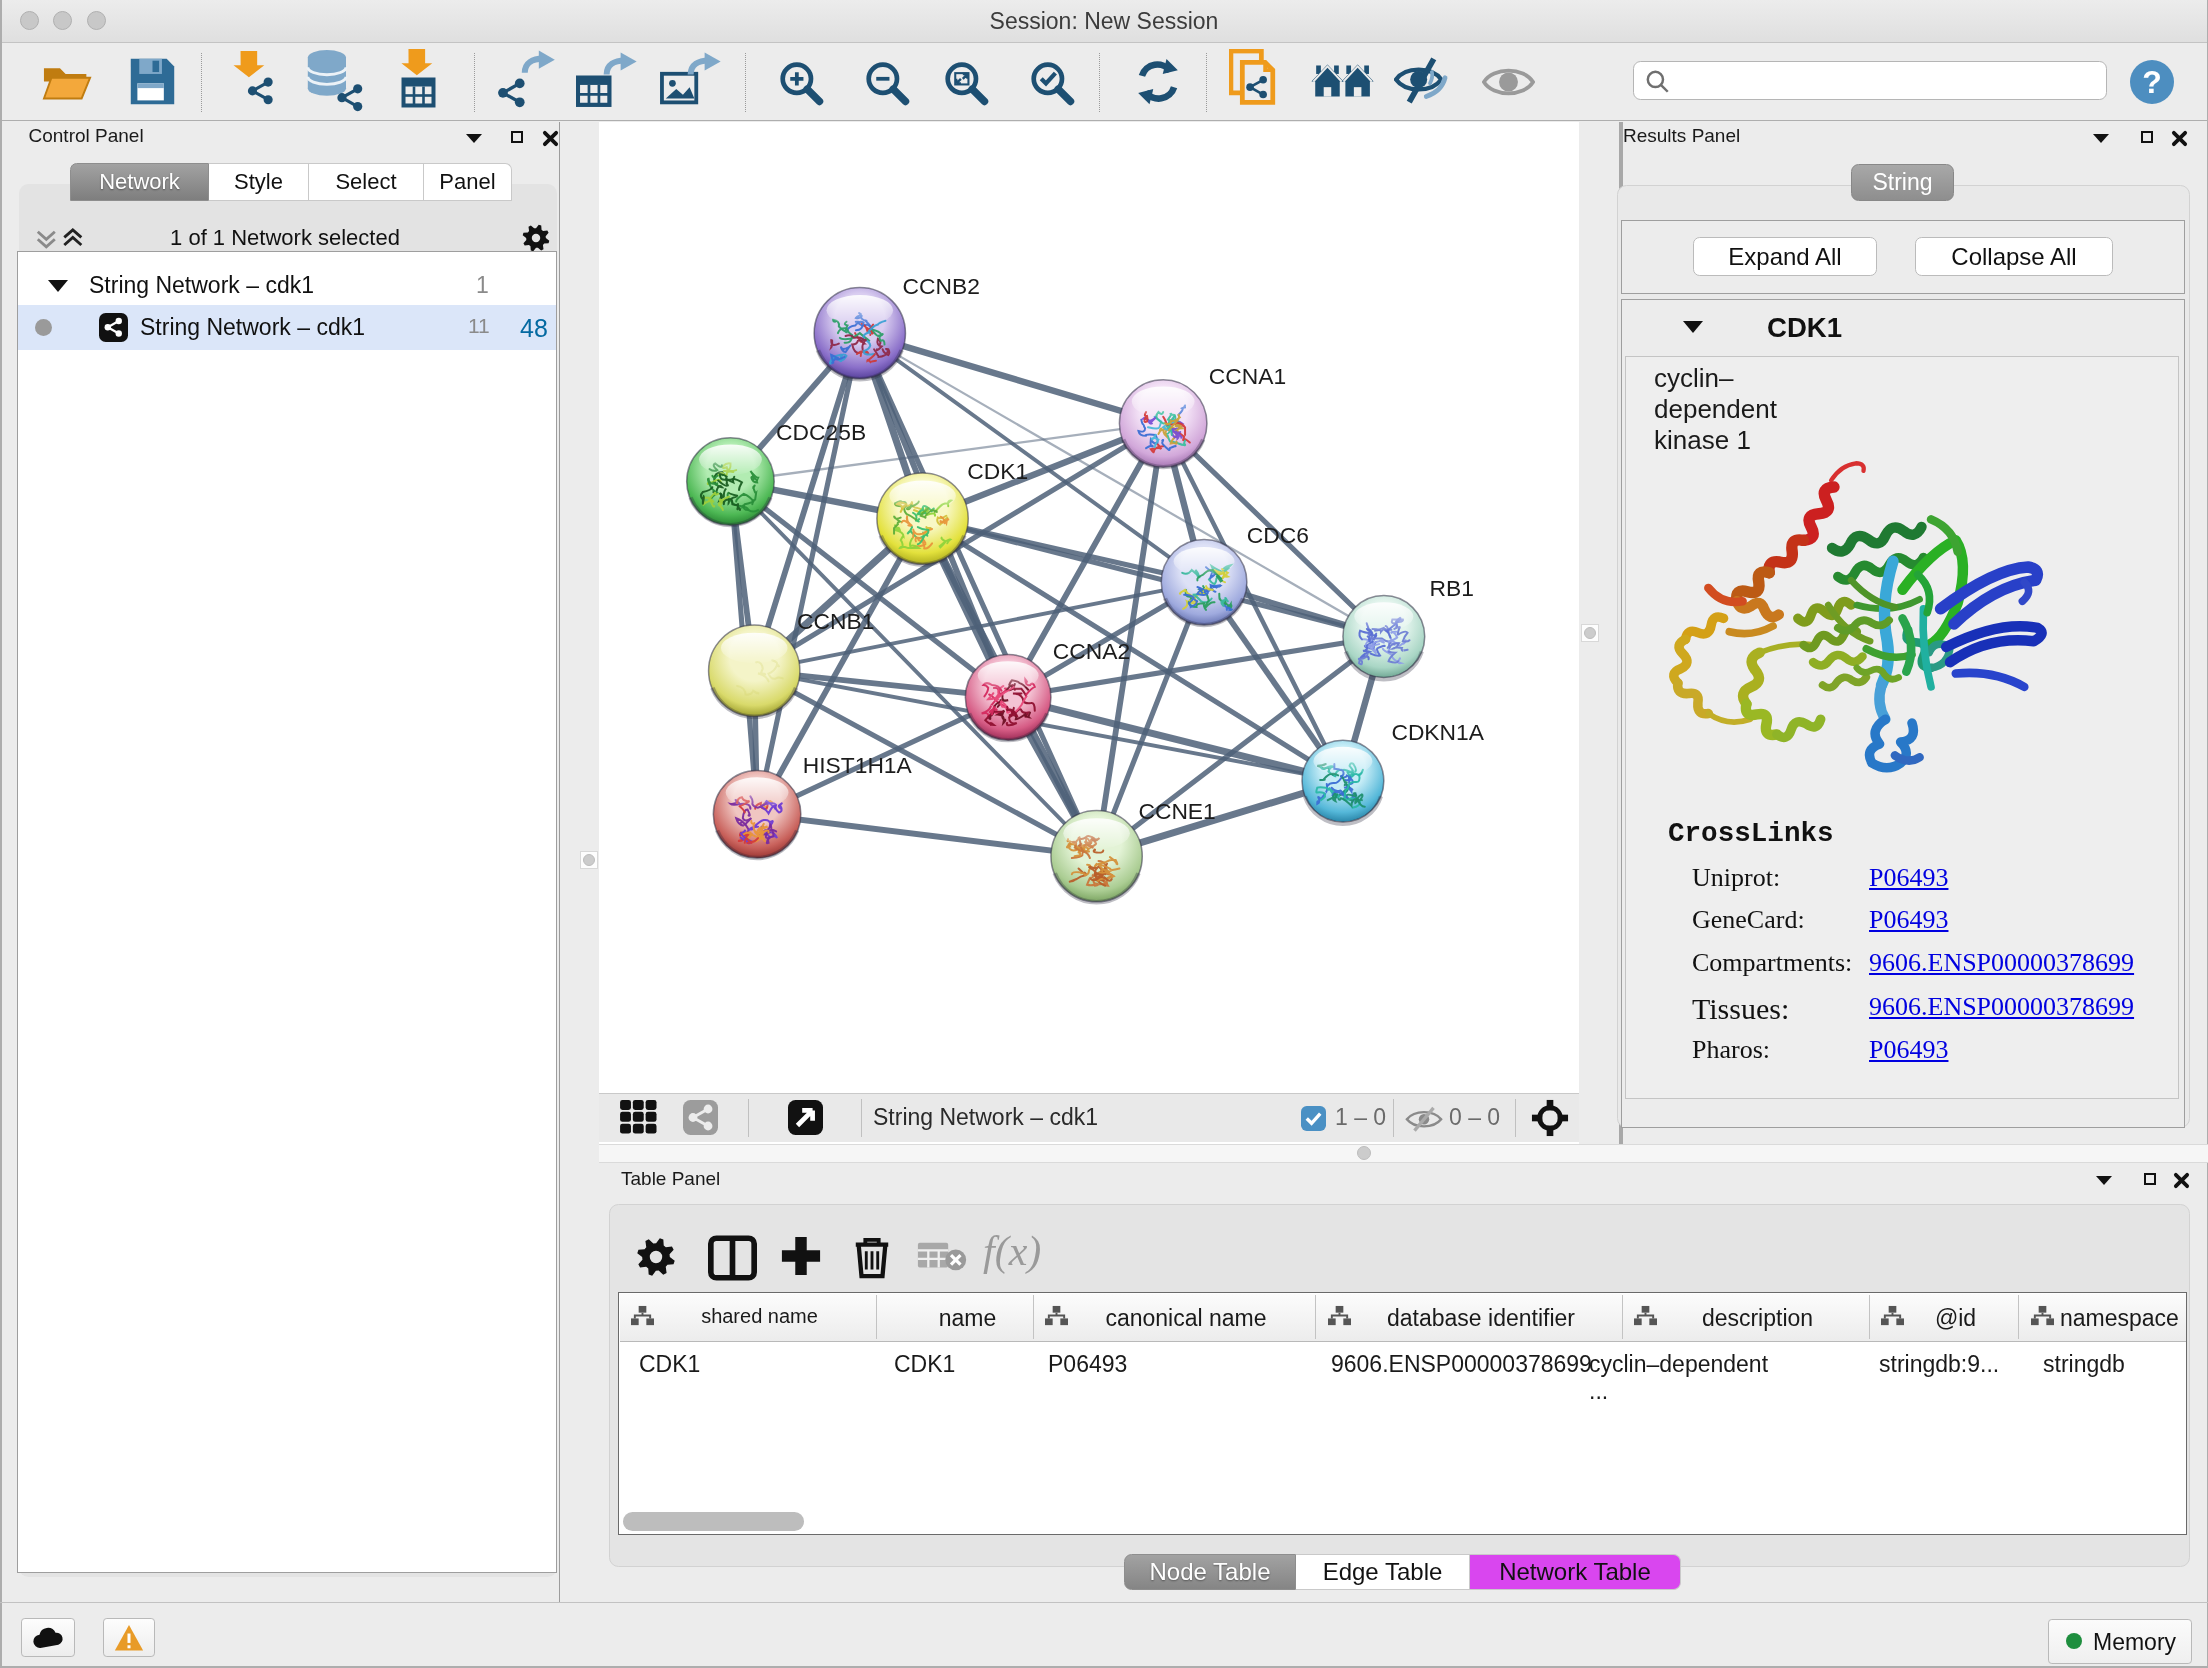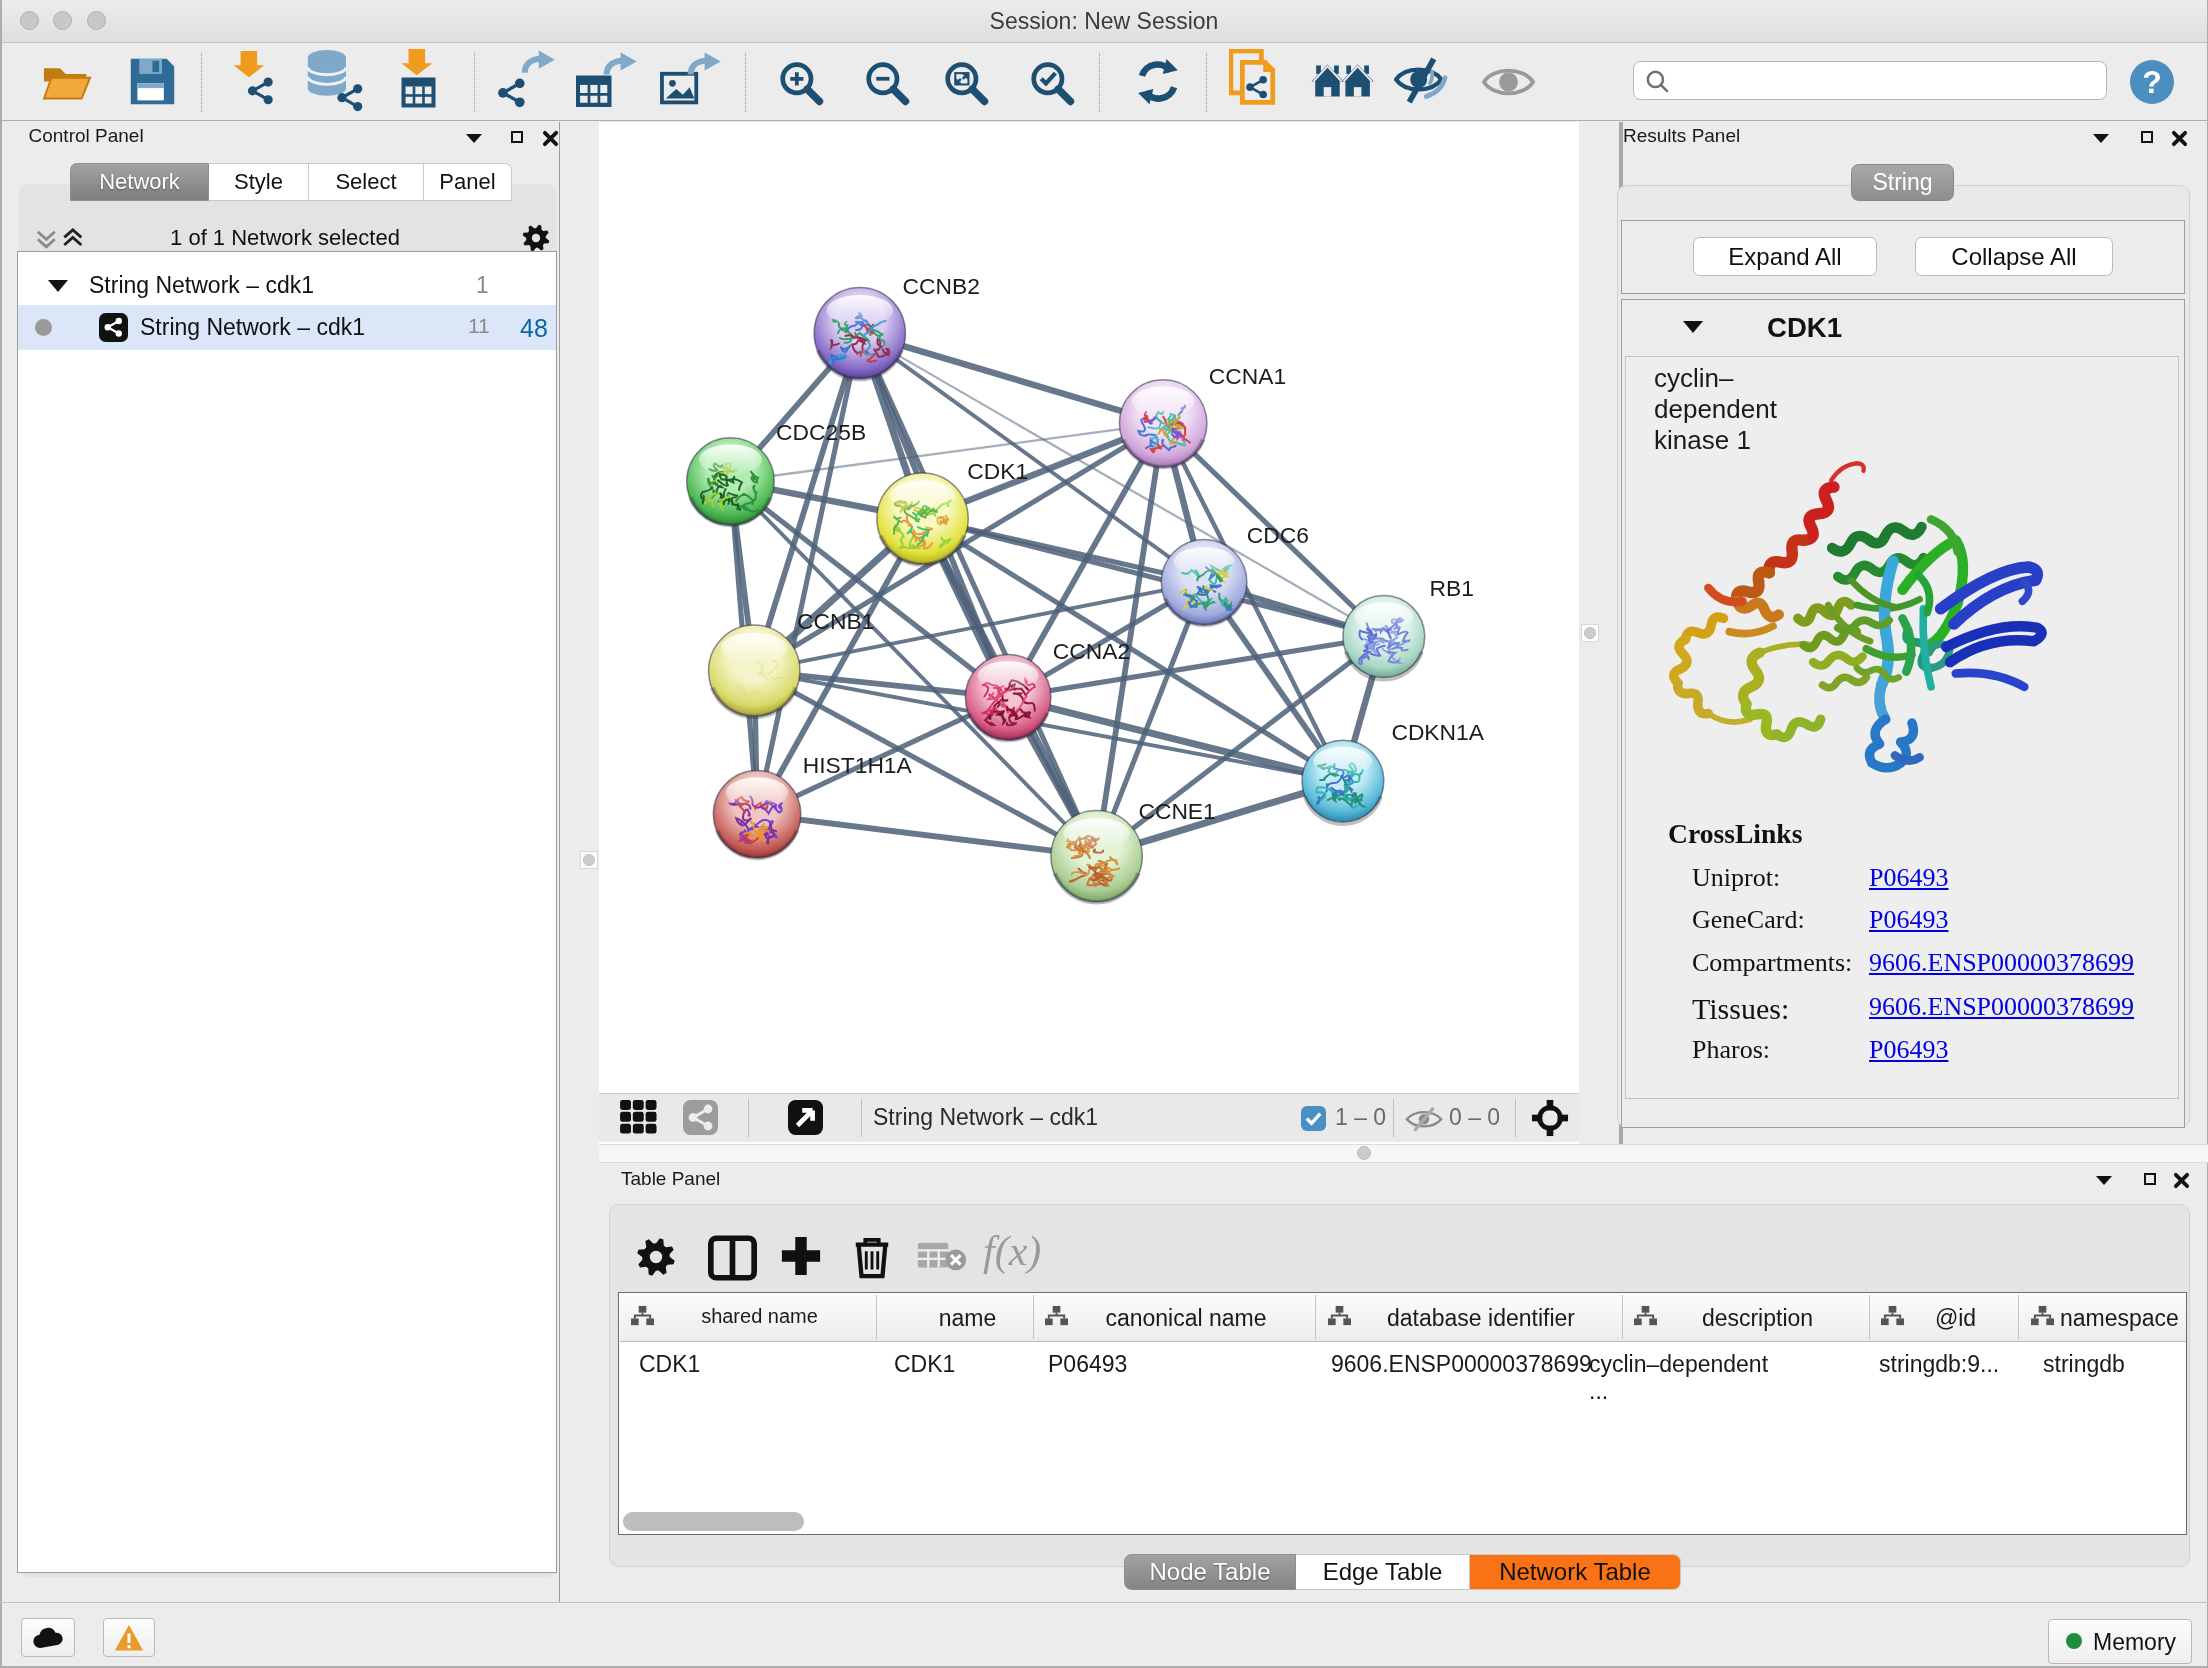--- a/index.html
+++ b/index.html
@@ -770,21 +770,21 @@
       <path d="M206,246 Q216,254 223,244 Q231,234 241,242 Q250,250 258,240" fill="none" stroke="#8fae24" stroke-width="9" stroke-linecap="round" stroke-linejoin="round"></path>
       <path d="M216,270 Q225,277 231,267 Q238,258 247,265 Q256,271 262,262" fill="none" stroke="#7fa428" stroke-width="8" stroke-linecap="round" stroke-linejoin="round"></path>
       <path d="M246,160 q22,24 46,28" fill="none" stroke="#4f9428" stroke-width="7" stroke-linecap="round" stroke-linejoin="round"></path>
       <path d="M222,186 q18,30 44,38" fill="none" stroke="#6f9c24" stroke-width="7" stroke-linecap="round" stroke-linejoin="round"></path>
       <path d="M232,210 Q242,217 250,207 Q258,198 268,205 Q278,211 286,202" fill="none" stroke="#5f9c28" stroke-width="8" stroke-linecap="round" stroke-linejoin="round"></path>
       <path d="M262,232 q26,14 48,6" fill="none" stroke="#3fa030" stroke-width="8" stroke-linecap="round" stroke-linejoin="round"></path>
       <path d="M300,200 q16,28 4,56" fill="none" stroke="#2aa44c" stroke-width="9" stroke-linecap="round" stroke-linejoin="round"></path>
       <path d="M252,252 Q258,260 267,255 Q276,250 281,259 Q287,267 296,262" fill="none" stroke="#6fa428" stroke-width="7" stroke-linecap="round" stroke-linejoin="round"></path>
       <path d="M316,154 q18,16 10,40" fill="none" stroke="#24a438" stroke-width="8" stroke-linecap="round" stroke-linejoin="round"></path>
     </svg>
-    <div class="abs" style="left:1668px;top:818px;font-family:Liberation Serif, serif;font-size:27.6px;font-weight:bold;color:#111">CrossLinks</div>
+    <div class="abs" style="left:1668px;top:818px;font-family:Liberation Mono, monospace;font-size:27.6px;font-weight:bold;color:#111">CrossLinks</div>
     <div class="abs" style="left:1692px;top:863px;font-family:'Liberation Serif',serif;font-size:26px;color:#111">Uniprot:</div>
     <div class="abs" style="left:1869px;top:863px;font-family:'Liberation Serif',serif;font-size:26px;color:#0000e0;text-decoration:underline">P06493</div>
     <div class="abs" style="left:1692px;top:905px;font-family:'Liberation Serif',serif;font-size:26px;color:#111">GeneCard:</div>
     <div class="abs" style="left:1869px;top:905px;font-family:'Liberation Serif',serif;font-size:26px;color:#0000e0;text-decoration:underline">P06493</div>
     <div class="abs" style="left:1692px;top:948px;font-family:'Liberation Serif',serif;font-size:26px;color:#111">Compartments:</div>
     <div class="abs" style="left:1869px;top:948px;font-family:'Liberation Serif',serif;font-size:26px;color:#0000e0;text-decoration:underline">9606.ENSP00000378699</div>
     <div class="abs" style="left:1692px;top:992px;font-family:'Liberation Serif',serif;font-size:30px;color:#111">Tissues:</div>
     <div class="abs" style="left:1869px;top:992px;font-family:'Liberation Serif',serif;font-size:26px;color:#0000e0;text-decoration:underline">9606.ENSP00000378699</div>
     <div class="abs" style="left:1692px;top:1035px;font-family:'Liberation Serif',serif;font-size:26px;color:#111">Pharos:</div>
     <div class="abs" style="left:1869px;top:1035px;font-family:'Liberation Serif',serif;font-size:26px;color:#0000e0;text-decoration:underline">P06493</div>
@@ -872,21 +872,21 @@
     <div class="abs" style="left:639px;top:1351px;font-size:23px;color:#1a1a1a">CDK1</div>
     <div class="abs" style="left:894px;top:1351px;font-size:23px;color:#1a1a1a">CDK1</div>
     <div class="abs" style="left:1048px;top:1351px;font-size:23px;color:#1a1a1a">P06493</div>
     <div class="abs" style="left:1331px;top:1351px;font-size:23px;color:#1a1a1a">9606.ENSP00000378699</div>
     <div class="abs" style="left:1589px;top:1351px;font-size:23px;color:#1a1a1a">cyclin–dependent ...</div>
     <div class="abs" style="left:1879px;top:1351px;font-size:23px;color:#1a1a1a">stringdb:9...</div>
     <div class="abs" style="left:2043px;top:1351px;font-size:23px;color:#1a1a1a">stringdb</div>
     <div class="abs" style="left:623px;top:1512px;width:181px;height:19px;background:#bdbdbd;border-radius:9.5px"></div>
     <div class="abs" style="left:1124px;top:1554px;width:172px;height:36px;background:linear-gradient(#a2a2a2,#858585);border:1px solid #8e8e8e;border-radius:7.6px 0 0 7.6px;color:#fff;font-size:24px;text-align:center;line-height:34px;text-shadow:0 1px 1.9px rgba(0,0,0,.4)">Node Table</div>
     <div class="abs" style="left:1296px;top:1554px;width:174px;height:36px;background:#fff;border:1px solid #c9c9c9;border-left:none;font-size:24px;text-align:center;line-height:34px;color:#111">Edge Table</div>
-    <div class="abs" style="left:1470px;top:1554px;width:211px;height:36px;background:#f97316;border:1px solid #c9c9c9;border-left:none;border-radius:0 7.6px 7.6px 0;font-size:24px;text-align:center;line-height:34px;color:#111">Network Table</div>
+    <div class="abs" style="left:1470px;top:1554px;width:211px;height:36px;background:#d946ef;border:1px solid #c9c9c9;border-left:none;border-radius:0 7.6px 7.6px 0;font-size:24px;text-align:center;line-height:34px;color:#111">Network Table</div>
     <div class="abs" style="left:0;top:1602px;width:2208px;height:1px;background:#c2c2c2"></div>
     <div class="abs" style="left:21px;top:1618px;width:54px;height:39px;background:linear-gradient(#fdfdfd,#ededed);border:1px solid #b9b9b9;border-radius:3.8px"></div>
     <svg class="abs" style="left:31px;top:1625px" width="34" height="25" viewBox="0 0 36 26">
       <path d="M10,24 a7,7 0 0 1 -1,-14 a9,9 0 0 1 17,-2 a6.5,6.5 0 0 1 3,12.6 z" fill="#111"></path>
     </svg>
     <div class="abs" style="left:103px;top:1618px;width:52px;height:39px;background:linear-gradient(#fdfdfd,#ededed);border:1px solid #b9b9b9;border-radius:3.8px"></div>
     <svg class="abs" style="left:113px;top:1623px" width="32" height="29.5" viewBox="0 0 34 31">
       <path d="M17,2 L32,29 H2 Z" fill="#e89b28"></path>
       <rect x="15.4" y="11" width="3.2" height="10" fill="#fff"></rect>
       <rect x="15.4" y="23.5" width="3.2" height="3.2" fill="#fff"></rect>

